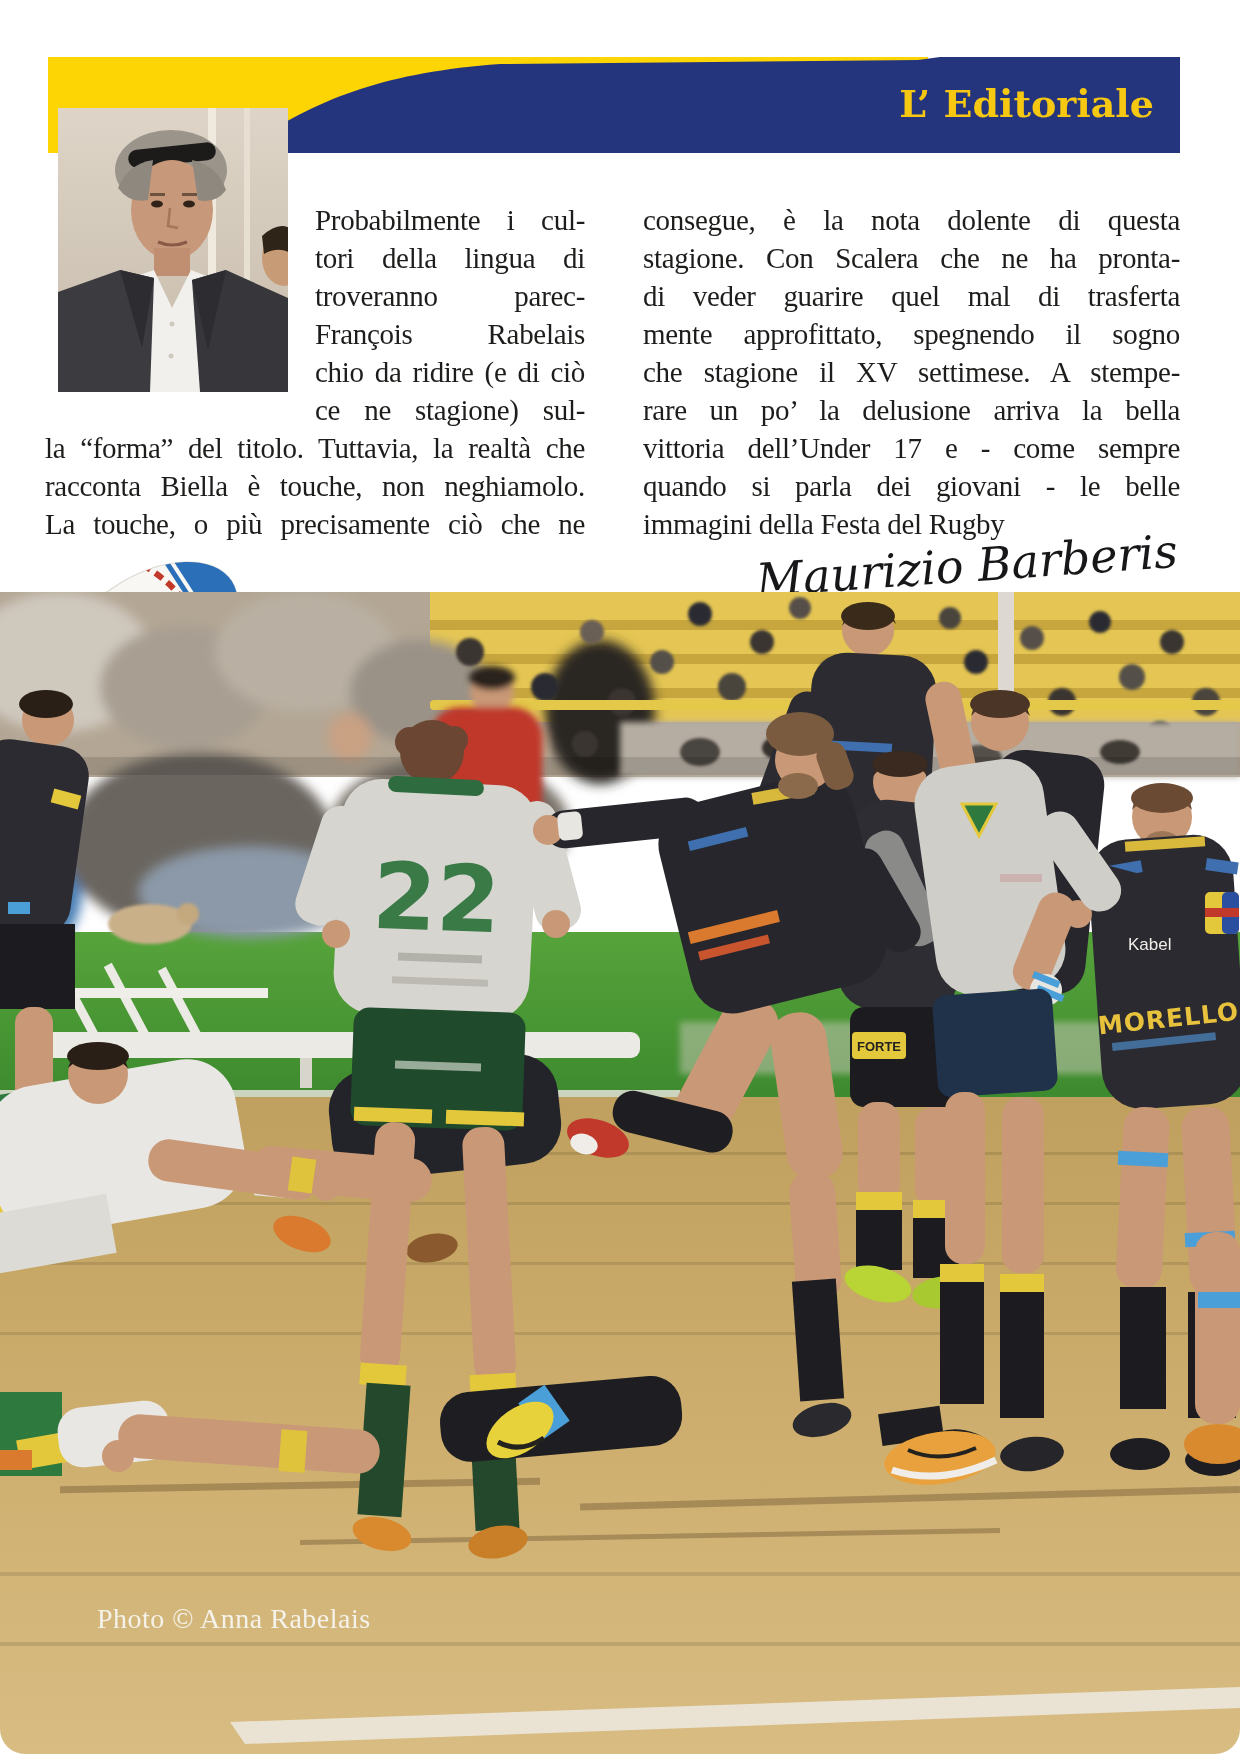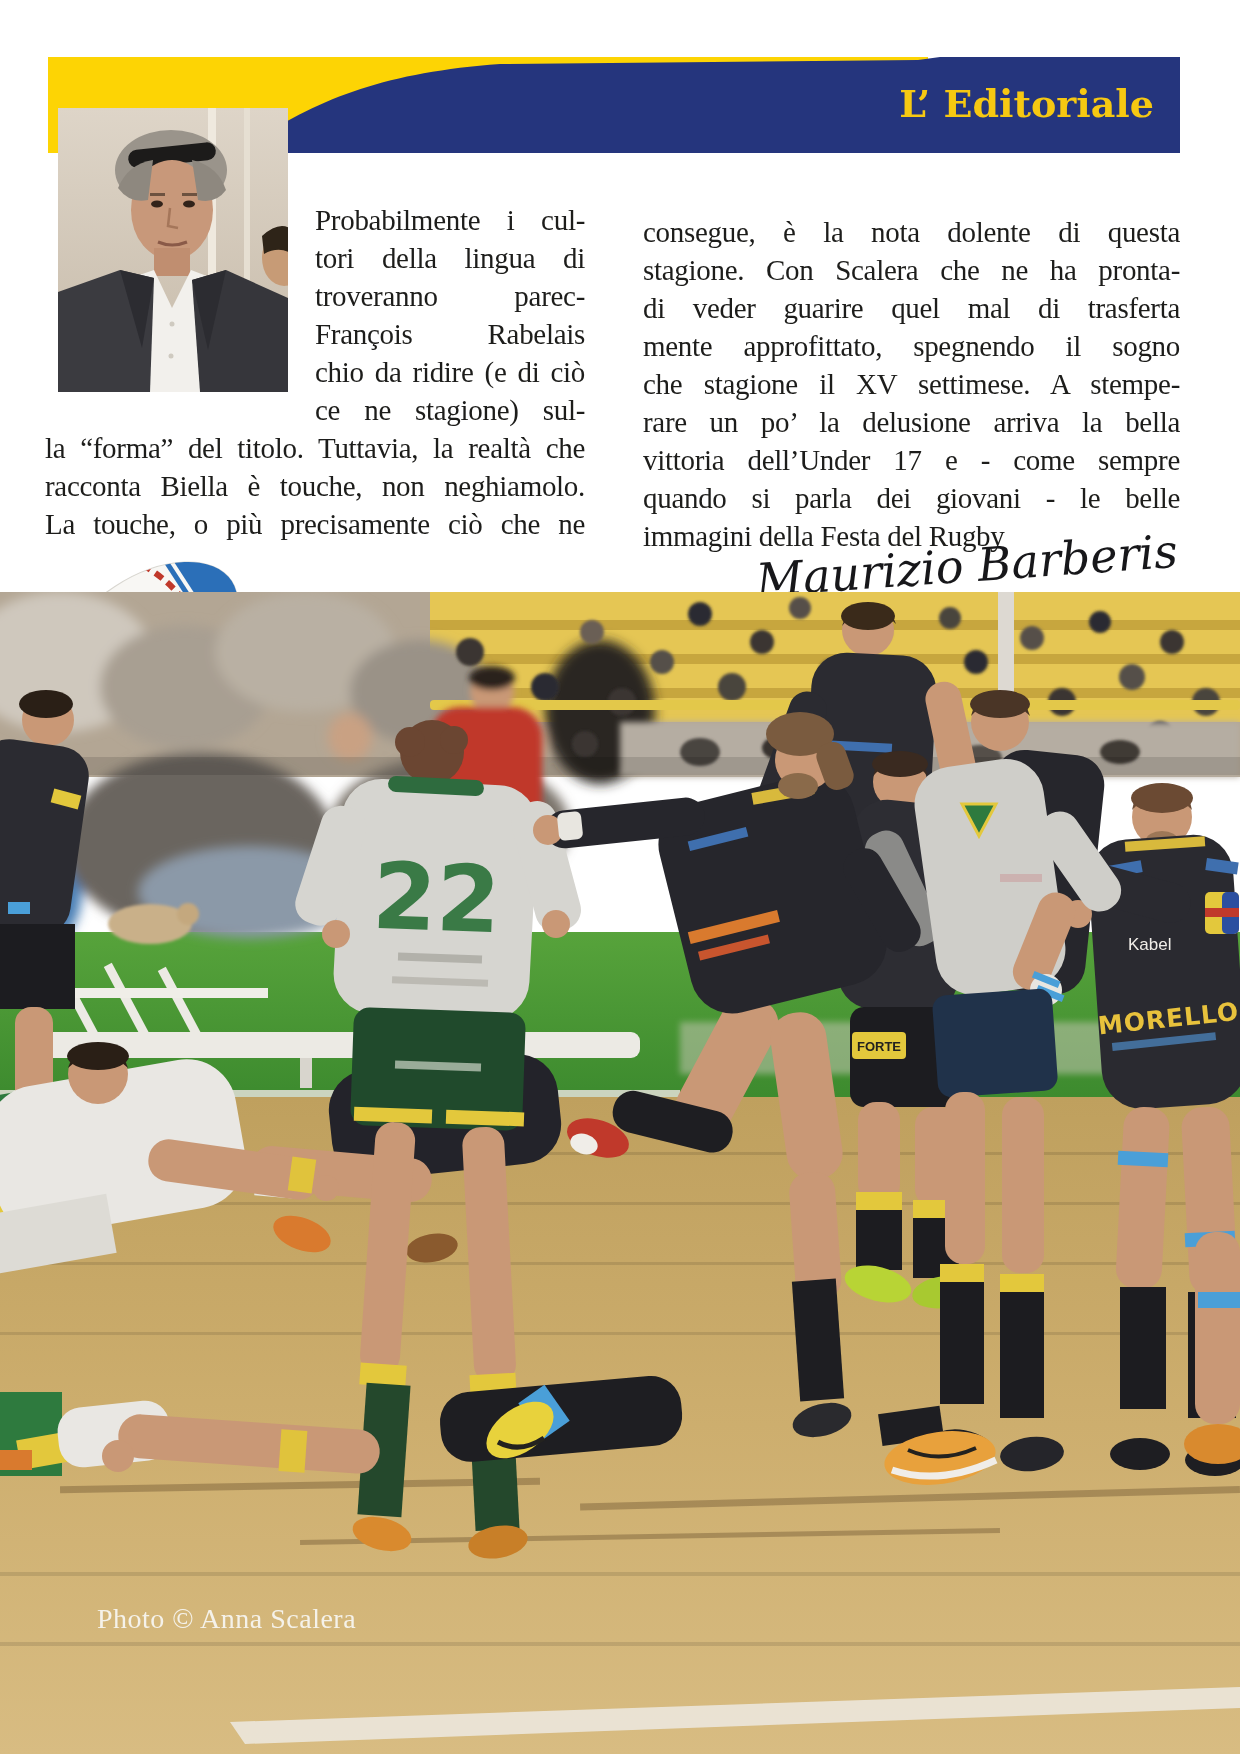--- a/index.html
+++ b/index.html
@@ -1,26 +1,26 @@
 <!DOCTYPE html>
 <html><head>
 <meta charset="utf-8">
 <style>
   html,body{margin:0;padding:0;background:#ffffff;}
   .page{position:relative;width:1240px;height:1754px;background:#fff;overflow:hidden;
-        font-family:"Liberation Serif", serif;color:#1d1d1b;}
+        font-family:"Liberation Serif", serif;color:#1d1d1b;border-radius:25px;}
   .header-band{position:absolute;left:48px;top:57px;width:1132px;height:96px;}
   .header-title{position:absolute;left:48px;top:82px;width:1132px;text-align:right;
         padding-right:0;box-sizing:border-box;font-family:"DejaVu Serif",serif;
         font-weight:bold;font-size:38px;line-height:44px;color:#f6c812;}
   .header-title span{padding-right:26px;display:inline-block;}
   .portrait{position:absolute;left:58px;top:108px;width:230px;height:284px;}
   .col{position:absolute;top:201px;font-size:29px;line-height:38px;letter-spacing:-0.3px;}
   .col-left{left:45px;width:540px;}
-  .col-right{left:643px;width:537px;margin-top:12px;}
+  .col-right{left:643px;width:537px;}
   .ln{text-align:justify;text-align-last:justify;height:38px;overflow:visible;white-space:nowrap;}
   .ln.indent{margin-left:270px;width:270px;}
   .ln.full{width:540px;}
   .ln.lastline{text-align-last:left;}
   .signature{position:absolute;right:62px;top:540px;width:460px;text-align:right;
         font-family:"DejaVu Serif",serif;font-style:italic;font-size:46px;color:#17171a;
         transform:rotate(-4deg);}
   .ball{position:absolute;left:42px;top:536px;width:220px;height:210px;}
   .photo{position:absolute;left:0;top:592px;width:1240px;height:1162px;}
   .caption{position:absolute;left:97px;top:1011px;font-size:28px;letter-spacing:0.5px;
@@ -449,16 +449,16 @@
       <path d="M 908 858 Q 940 872 976 856" stroke="#23221f" stroke-width="4" fill="none"></path>
     </g>
     <g>
       <rect x="1195" y="640" width="45" height="192" rx="20" fill="#c99876"></rect>
       <rect x="1198" y="700" width="42" height="16" fill="#4a9fd8"></rect>
       <ellipse cx="1218" cy="852" rx="34" ry="20" fill="#d98a2e"></ellipse>
     </g>
 
     <polygon points="230,1130 1240,1095 1240,1116 245,1152" fill="#ece7dc" opacity="0.9"></polygon>
   </svg>
-  <div class="caption">Photo © Anna Scalera</div>
+  <div class="caption">Photo © Anna Rabelais</div>
   </div>
 
 </div>
 
 </body></html>

